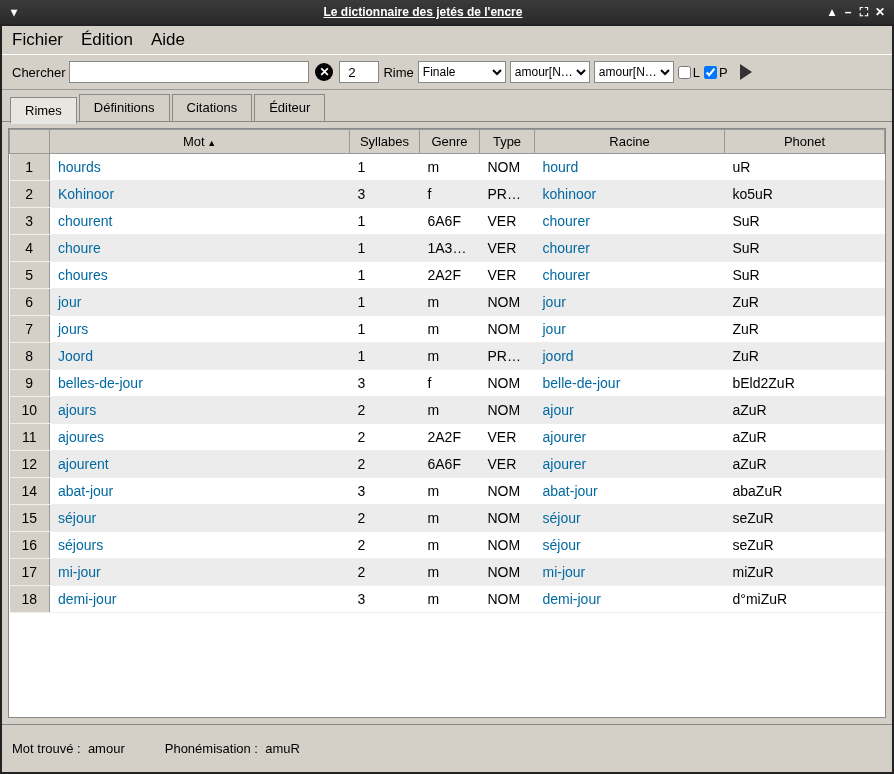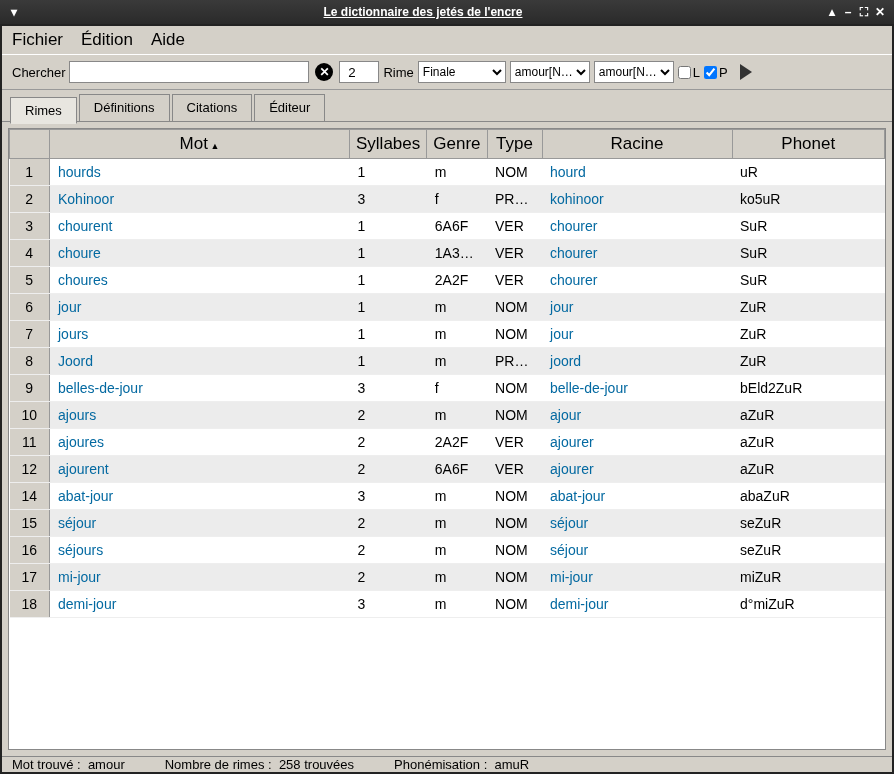--- a/index.html
+++ b/index.html
@@ -19,27 +19,27 @@
 .clearbtn { background: #000; color: #fff; border-radius: 50%; width: 18px; height: 18px; font-size: 12px; display: inline-flex; align-items: center; justify-content: center; font-weight: bold; }
 .cb { display: inline-flex; align-items: center; gap: 2px; font-size: 13px; }
 .cb input { margin: 0; }
 .triangle { width: 0; height: 0; border-top: 8px solid transparent; border-bottom: 8px solid transparent; border-left: 12px solid #333; margin-left: 6px; }
 .tabs { display: flex; background: #d4d0c8; padding: 4px 8px 0 8px; border-bottom: 1px solid #888; }
 .tab { padding: 5px 14px; border: 1px solid #888; border-bottom: none; background: #d4d0c8; margin-right: 2px; cursor: pointer; font-size: 13px; }
 .tab.active { background: #e8e6e0; position: relative; top: 3px; border-bottom: 1px solid #e8e6e0; }
 .tablewrap { flex: 1; overflow: hidden; padding: 6px; background: #d4d0c8; }
 .tablescroll { height: 100%; overflow: auto; border: 1px solid #888; background: #fff; }
 table { border-collapse: collapse; width: 100%; font-size: 14px; }
-thead th { position: sticky; top: 0; background: #d4d0c8; border: 1px solid #999; padding: 4px 6px; font-weight: normal; font-size: 17px; }
+thead th { position: sticky; top: 0; background: #d4d0c8; border: 1px solid #999; padding: 4px 6px; font-weight: normal; font-size: 13px; }
 thead th.sort::after { content: " ▲"; font-size: 9px; }
 tbody td { padding: 5px 8px; border-bottom: 1px solid #eee; }
 tbody tr:nth-child(even) { background: #ececec; }
 td.rownum { background: #d4d0c8; border-right: 1px solid #999; text-align: center; width: 40px; color: #000; }
 td.link { color: #0369a1; cursor: pointer; }
-.statusbar { display: flex; gap: 40px; padding: 0 10px; border-top: 1px solid #888; background: #d4d0c8; font-size: 13px; }
+.statusbar { display: flex; gap: 40px; padding: 16px 10px; border-top: 1px solid #888; background: #d4d0c8; font-size: 13px; }
 .statusbar div { white-space: nowrap; }
 </style>
 </head>
 <body>
 
 <div class="titlebar">
   <span class="tbtn">▾</span>
   <span class="title">Le dictionnaire des jetés de l'encre</span>
   <span class="tbtn">▴</span>
   <span class="tbtn">–</span>
@@ -254,17 +254,16 @@
               <td class="link">demi-jour</td>
               <td>d°miZuR</td>
             </tr>
           </tbody>
       </table>
     </div>
   </div>
 
   <div class="statusbar">
     <div><span>Mot trouvé :</span>&nbsp;&nbsp;<span>amour</span></div>
-    <div><span>Nombre de rimes :</span>&nbsp;&nbsp;<span>258 trouvées</span></div>
     <div><span>Phonémisation :</span>&nbsp;&nbsp;<span>amuR</span></div>
   </div>
 
 </div>
 
 </body></html>

